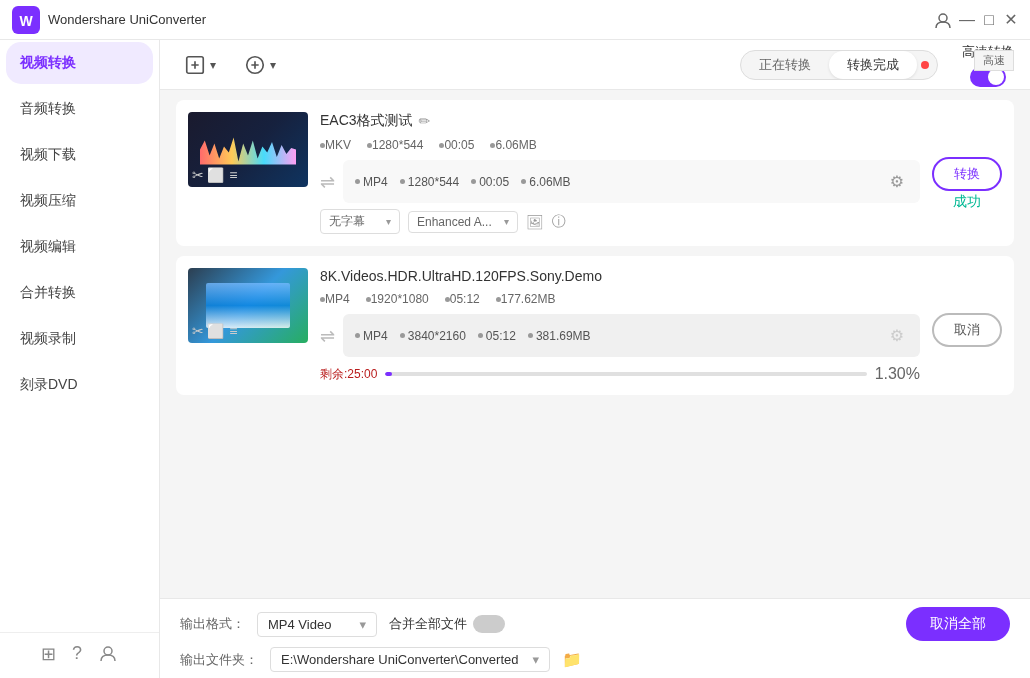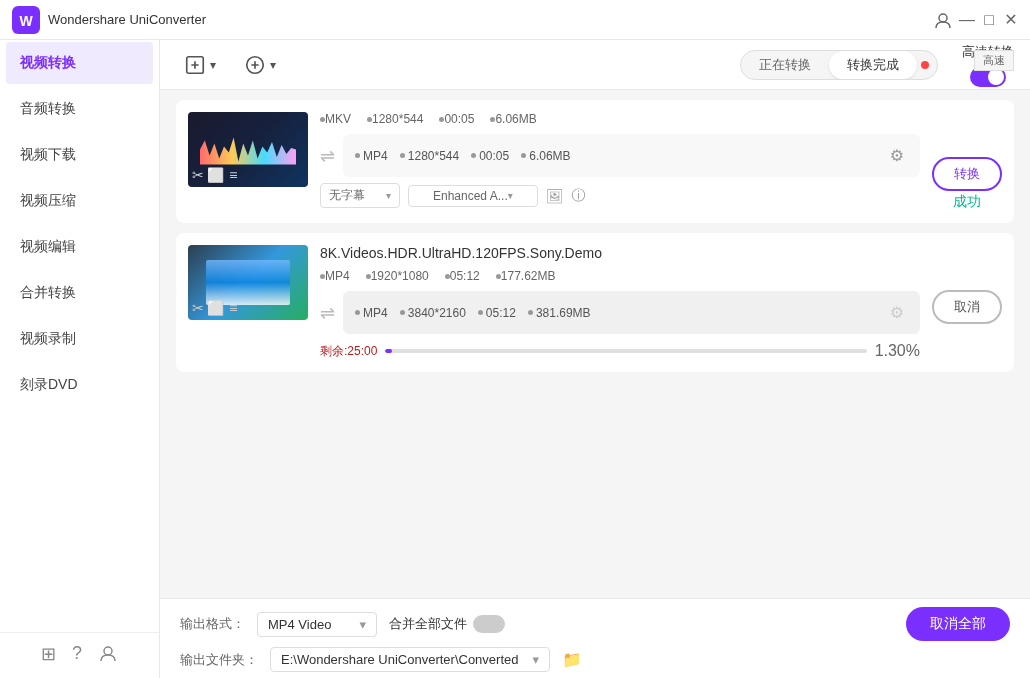--- a/index.html
+++ b/index.html
@@ -20,21 +20,21 @@
 
     
     .sidebar {
       width: 160px; background: #fff; border-right: 1px solid #e8e8e8;
       display: flex; flex-direction: column; flex-shrink: 0;
     }
     .sidebar-item {
       padding: 14px 20px; cursor: pointer; color: #444; font-size: 14px;
       display: flex; align-items: center; gap: 8px;
     }
-    .sidebar-item.active { background: #f0eaff; color: #7b2fff; font-weight: bold; border-radius: 4px; margin: 2px 6px; padding: 12px 14px; }
+    .sidebar-item.active { background: #f0eaff; color: #7b2fff; font-weight: bold; border-radius: 15px; margin: 2px 6px; padding: 12px 14px; }
     .sidebar-footer { margin-top: auto; border-top: 1px solid #eee; padding: 10px; display: flex; gap: 16px; justify-content: center; }
     .sidebar-footer-btn { cursor: pointer; color: #888; font-size: 18px; }
 
     
     .content-area { flex: 1; display: flex; flex-direction: column; overflow: hidden; }
 
     
     .toolbar {
       height: 50px; background: #fff; border-bottom: 1px solid #e8e8e8;
       display: flex; align-items: center; padding: 0 16px; gap: 12px; flex-shrink: 0;
@@ -115,21 +115,21 @@
     .gear-btn { color: #999; cursor: pointer; font-size: 16px; padding: 4px; }
 
     
     .subtitle-row { display: flex; align-items: center; gap: 8px; margin-top: 6px; }
     .subtitle-select {
       border: 1px solid #ddd; border-radius: 4px; padding: 3px 8px;
       background: #fff; color: #666; font-size: 12px; cursor: pointer;
       display: flex; align-items: center; gap: 4px; min-width: 80px;
     }
     .enhanced-select {
-      border: 1px solid #ddd; border-radius: 4px; padding: 3px 24px;
+      border: 1px solid #ddd; border-radius: 4px; padding: 3px 8px;
       background: #fff; color: #666; font-size: 12px; cursor: pointer;
       display: flex; align-items: center; gap: 0; min-width: 110px;
     }
     .select-arrow { color: #999; font-size: 10px; margin-left: auto; }
     .img-icon { color: #999; font-size: 14px; cursor: pointer; }
     .info-icon { color: #999; font-size: 14px; cursor: pointer; }
 
     
     .progress-row { display: flex; align-items: center; gap: 8px; margin-top: 8px; }
     .progress-bar-bg { flex: 1; height: 4px; background: #e0e0e0; border-radius: 2px; overflow: hidden; }
@@ -280,20 +280,24 @@
             <div class="thumb-waveform"></div>
           </div>
           <div class="thumb-controls">
             <span class="thumb-ctrl">✂</span>
             <span class="thumb-ctrl">⬜</span>
             <span class="thumb-ctrl">≡</span>
           </div>
         </div>
 
         <div class="file-info">
+          <div class="file-name">
+            <span>EAC3格式测试</span>
+            <span class="edit-icon">✏</span>
+          </div>
           <div class="file-meta">
             <div class="file-meta-item">
               <div class="dot"></div>
               <span>MKV</span>
             </div>
             <div class="file-meta-item">
               <div class="dot"></div>
               <span>1280*544</span>
             </div>
             <div class="file-meta-item">

